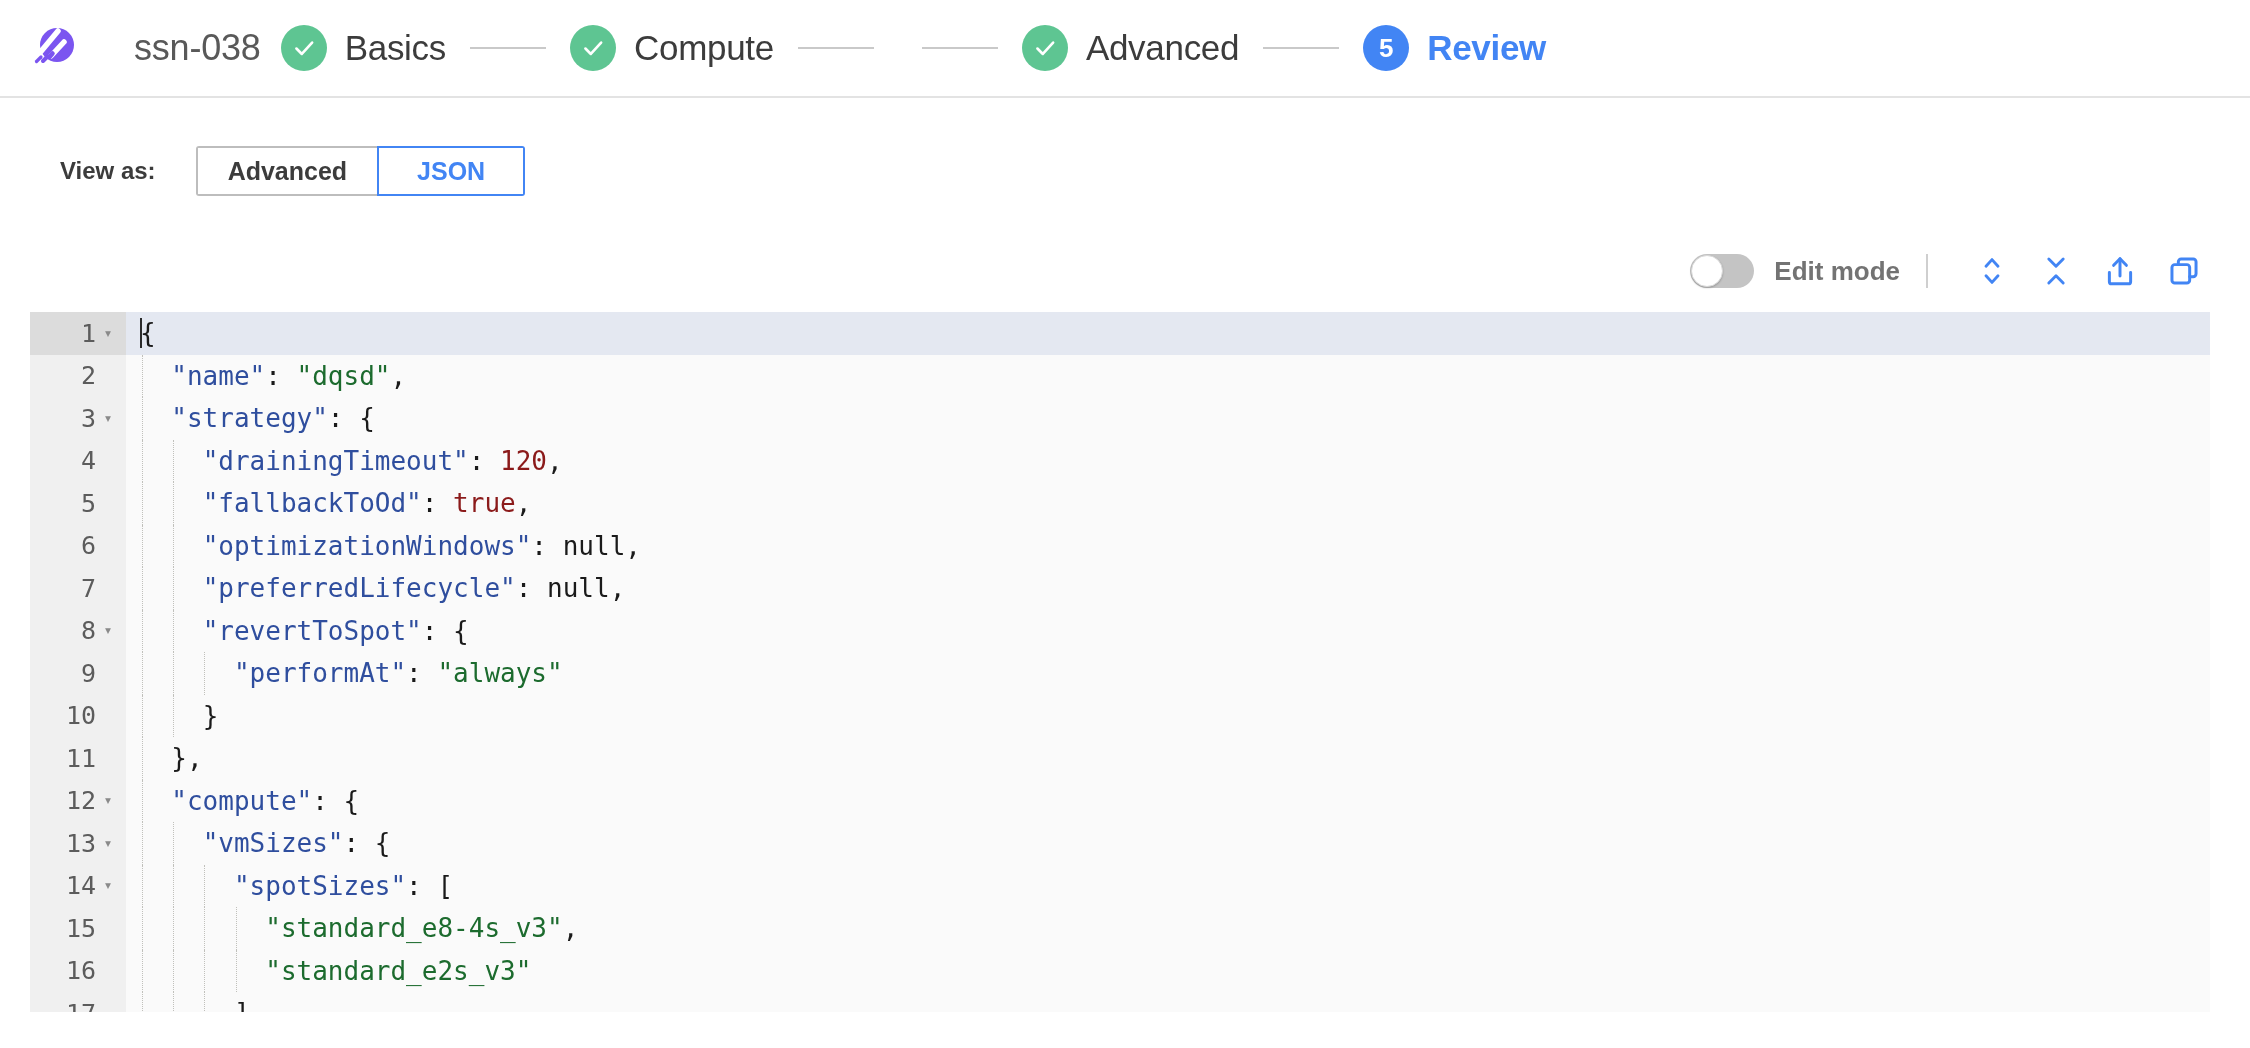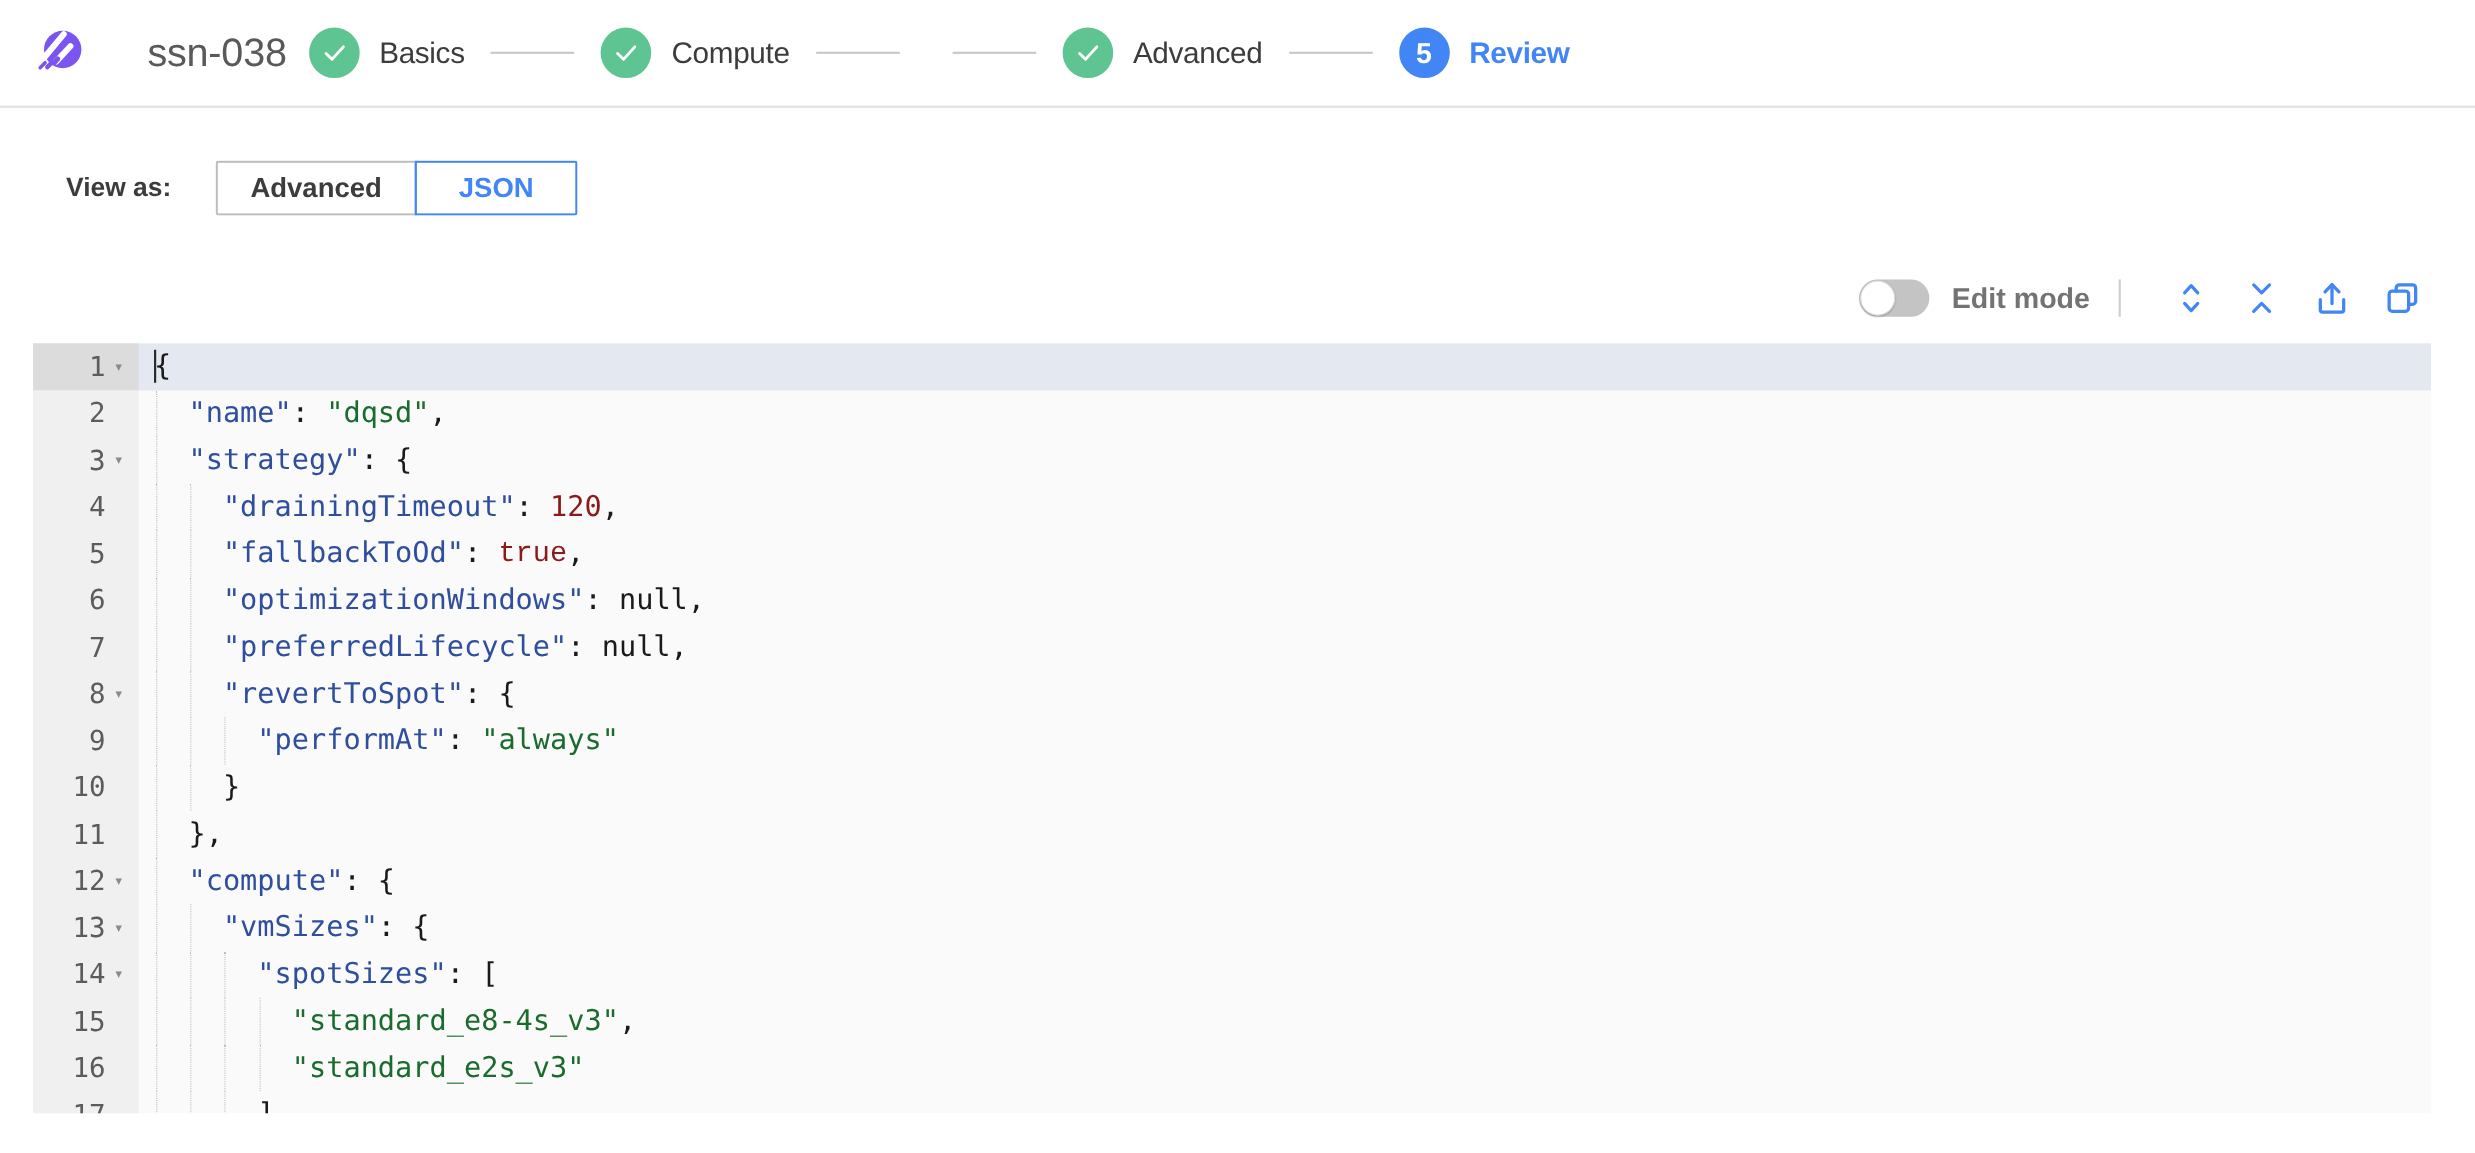--- a/index.html
+++ b/index.html
@@ -72,21 +72,21 @@
   .step-badge.done { background: #5ec592; }
   .step-badge.current { background: #4285f4; }
   .step-badge .num {
     color: #ffffff;
     font-size: 26px;
     font-weight: bold;
     line-height: 1;
   }
   .step-label {
     margin-left: 18px;
-    font-size: 27px;
+    font-size: 35px;
     color: #3c3c3c;
     font-weight: normal;
     letter-spacing: -0.3px;
   }
   .step-label.active {
     color: #4285f4;
     font-weight: bold;
   }
   .connector {
     width: 76px;
@@ -228,21 +228,21 @@
     font-size: 26px;
     white-space: pre;
     padding-left: 14px;
     color: #1a1a1a;
     letter-spacing: 0px;
     position: relative;
   }
   .tok-key    { color: #2f4e9e; }
   .tok-str    { color: #1c6b2e; }
   .tok-num    { color: #8b1a1a; }
-  .tok-bool   { color: #8b1a1a; font-family: Liberation Mono, monospace; }
+  .tok-bool   { color: #8b1a1a; }
   .tok-null   { color: #1a1a1a; }
   .tok-punc   { color: #1a1a1a; }
   .cursor {
     display: inline-block;
     width: 2px;
     height: 30px;
     background: #2b2b2b;
     vertical-align: middle;
     margin-right: -2px;
   }

